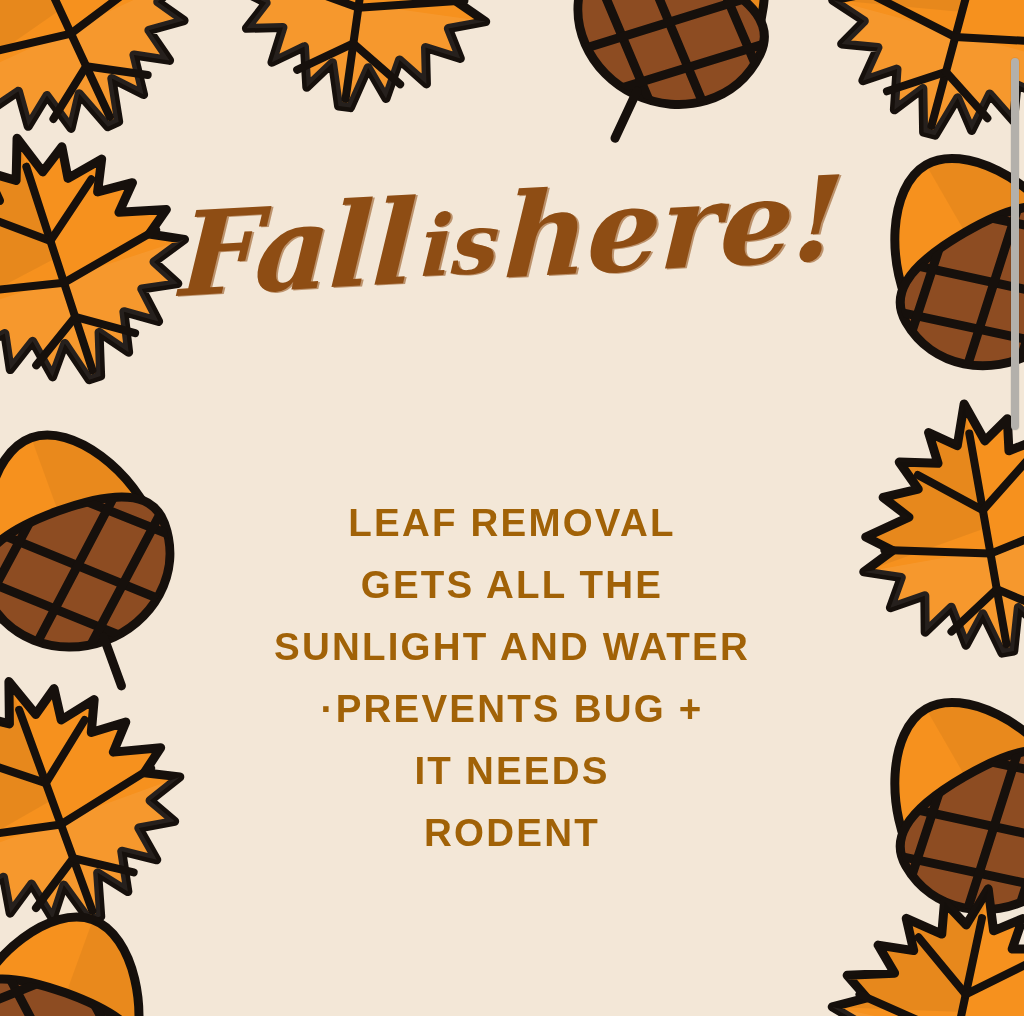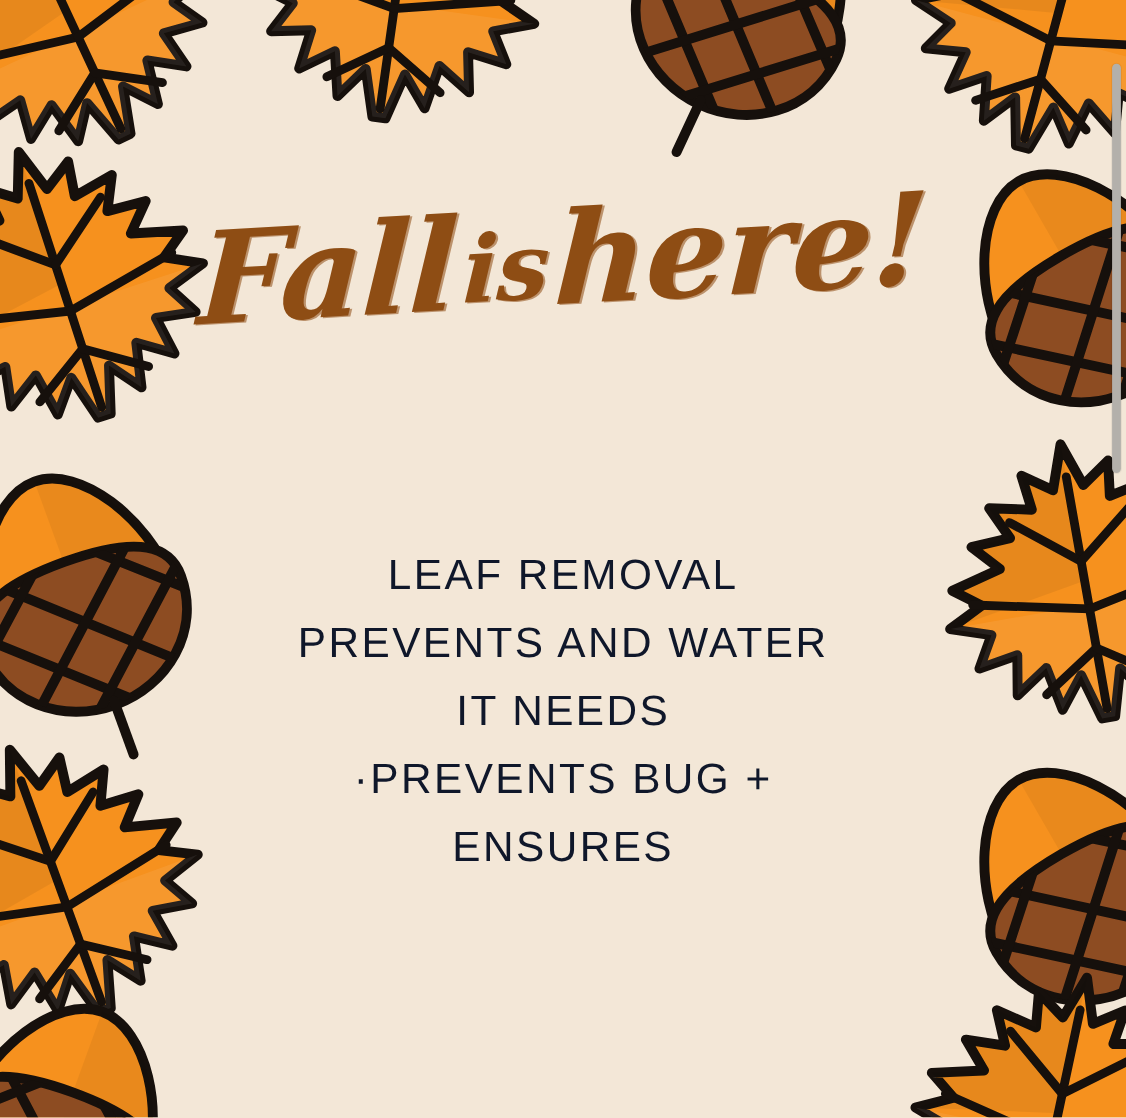--- a/index.html
+++ b/index.html
@@ -71,23 +71,23 @@
     margin: 0 6px;
   }
 
   .body-copy {
     position: absolute;
     top: 492px;
     left: 50%;
     transform: translateX(-50%);
     width: 620px;
     text-align: center;
-    color: #0f172a;
+    color: #a16207;
     font-family: "Liberation Sans", sans-serif;
-    font-weight: 400;
+    font-weight: 700;
     font-size: 38.5px;
     line-height: 62px;
     letter-spacing: 2.2px;
   }
   .body-copy .line {
     display: block;
     white-space: nowrap;
   }
 
   
@@ -236,24 +236,25 @@
   </div>
 
   <div id="content">
 
     <div class="headline-wrap">
       <span class="headline"><span>Fall</span><span class="w-is">is</span><span>here!</span></span>
     </div>
 
     <div class="body-copy">
       <span class="line">LEAF REMOVAL</span>
-      <span class="line">PREVENTS AND WATER</span>
+      <span class="line">GETS ALL THE</span>
+      <span class="line">SUNLIGHT AND WATER</span>
+      <span class="line">·PREVENTS BUG +</span>
       <span class="line">IT NEEDS</span>
-      <span class="line">·PREVENTS BUG +</span>
-      <span class="line">ENSURES</span>
+      <span class="line">RODENT</span>
     </div>
 
   </div>
 
   <div id="scrollbar-track"></div>
   <div id="scrollbar-thumb"></div>
 
 </div>
 
 </body></html>

